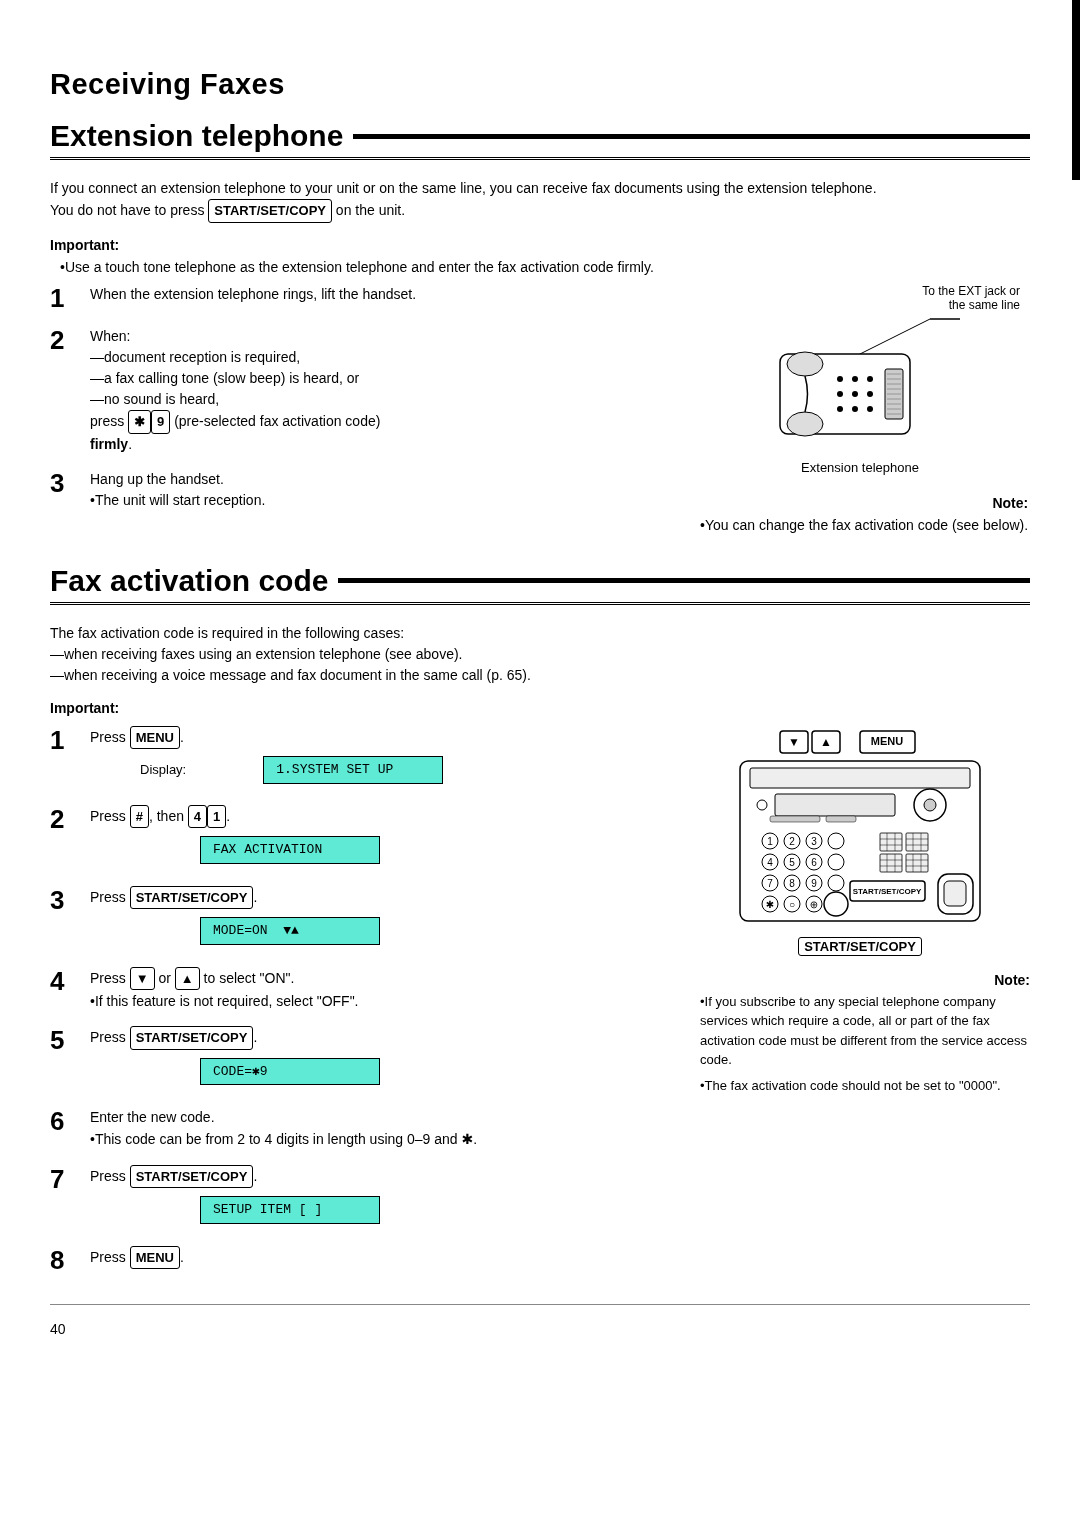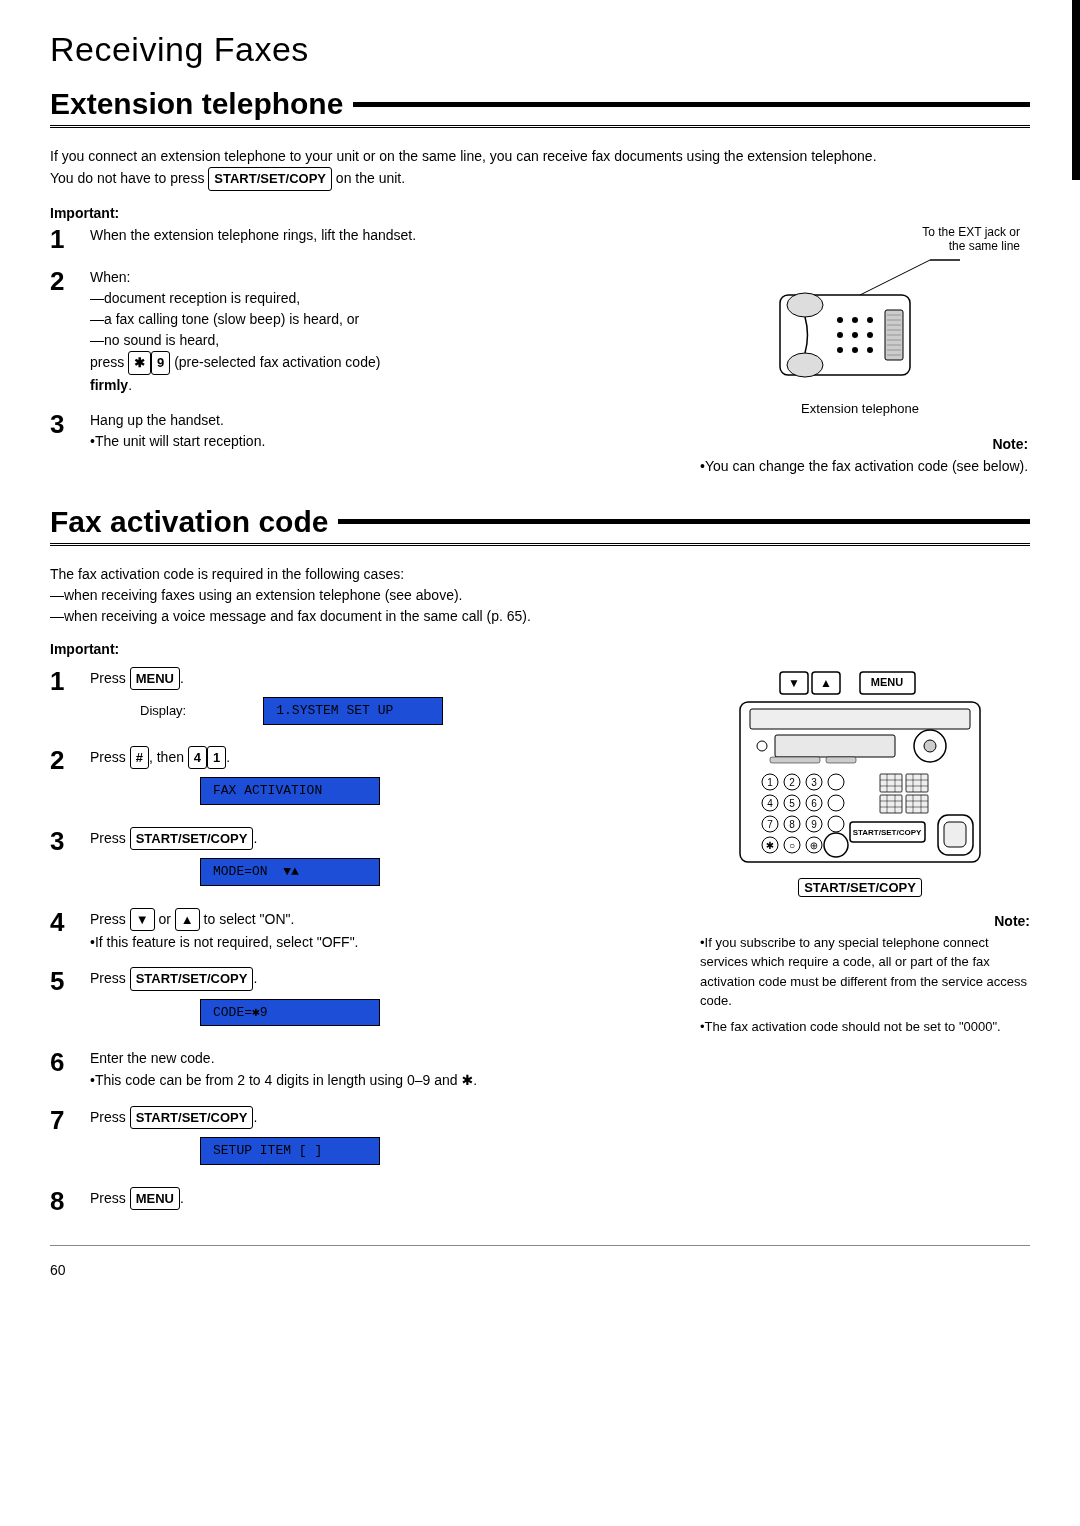--- a/index.html
+++ b/index.html
@@ -7,24 +7,25 @@
       background: #fff;
       font-family: Arial, Helvetica, sans-serif;
       font-size: 14px;
       color: #000;
       width: 1080px;
       min-height: 1526px;
       padding: 30px 50px 30px 50px;
       position: relative;
     }
     .page-title {
-      font-size: 34px;
-      font-weight: normal;
+      font-size: 29px;
+      font-weight: bold;
       margin-bottom: 18px;
       letter-spacing: 0.5px;
+      margin-top: 38px;
     }
     .section-title {
       font-size: 30px;
       font-weight: bold;
       border-bottom: 3px double #000;
       margin-bottom: 18px;
       padding-bottom: 4px;
       display: flex;
       align-items: center;
     }
@@ -96,21 +97,21 @@
       font-size: 13px;
       display: inline-block;
     }
     .display-box {
       border: 1.5px solid #000;
       padding: 3px 12px;
       font-family: 'Courier New', monospace;
       font-size: 13px;
       display: inline-block;
       margin: 4px 0 4px 60px;
-      background: #1d4ed8;
+      background: #5eead4;
       min-width: 180px;
     }
     .note-label {
       font-weight: bold;
       margin-bottom: 4px;
       text-align: right;
     }
     
     .phone-illustration {
       width: 200px;
@@ -172,20 +173,23 @@
   <div class="section-title">
     <span>Extension telephone</span>
   </div>
 
   <div class="intro-text">
     <span>If you connect an extension telephone to your unit or on the same line, you can receive fax documents using the extension telephone.</span><br>
     <span>You do not have to press <span class="kbd">START/SET/COPY</span> on the unit.</span>
   </div>
 
   <div class="important-label">Important:</div>
+  <div class="bullet-point">
+    •<span>Use a touch tone telephone as the extension telephone and enter the fax activation code firmly.</span>
+  </div>
 
   <div class="two-col">
     <div class="left-col">
 
       <div class="step">
         <div class="step-number">1</div>
         <div class="step-content">
           <span>When the extension telephone rings, lift the handset.</span>
         </div>
       </div>
@@ -444,25 +448,25 @@
           <text x="167" y="168" text-anchor="middle" font-size="8" font-weight="bold" font-family="Arial">START/SET/COPY</text>
         </svg>
       </div>
       <div style="font-size:13px; text-align:center; margin-top:-15px;">
         <span class="kbd">START/SET/COPY</span>
       </div>
 
       <div class="note-box" style="margin-top:16px; align-self:flex-start; width:100%;">
         <div class="note-label">Note:</div>
         <div class="bullet-point" style="font-size:13px;">
-          •<span>If you subscribe to any special telephone connect services which require a code, all or part of the fax activation code must be different from the service access code.</span>
+          •<span>If you subscribe to any special telephone company services which require a code, all or part of the fax activation code must be different from the service access code.</span>
         </div>
         <div class="bullet-point" style="font-size:13px; margin-top:6px;">
           •<span>The fax activation code should not be set to "0000".</span>
         </div>
       </div>
     </div>
   </div>
 </div>
 
 <hr class="divider">
 
-<div style="font-size:14px; margin-top:6px;">60</div>
+<div style="font-size:14px; margin-top:6px;">40</div>
 
 </body></html>

